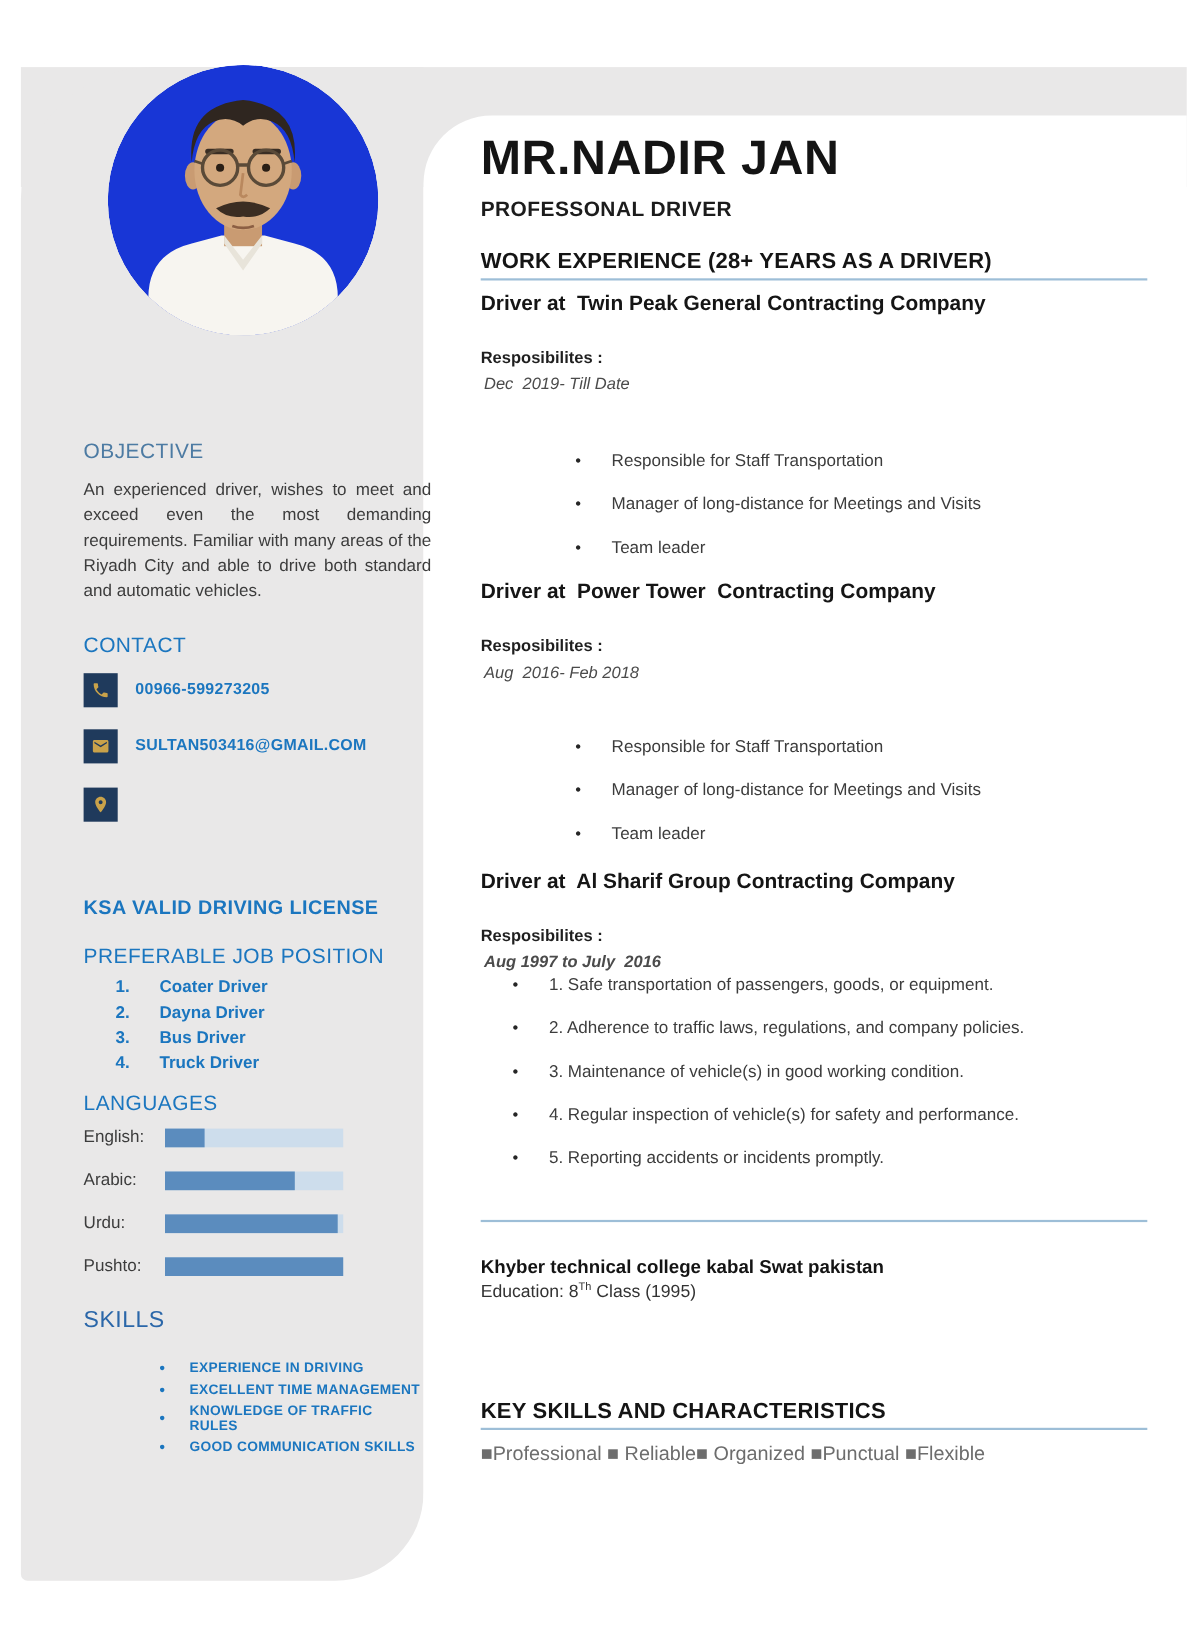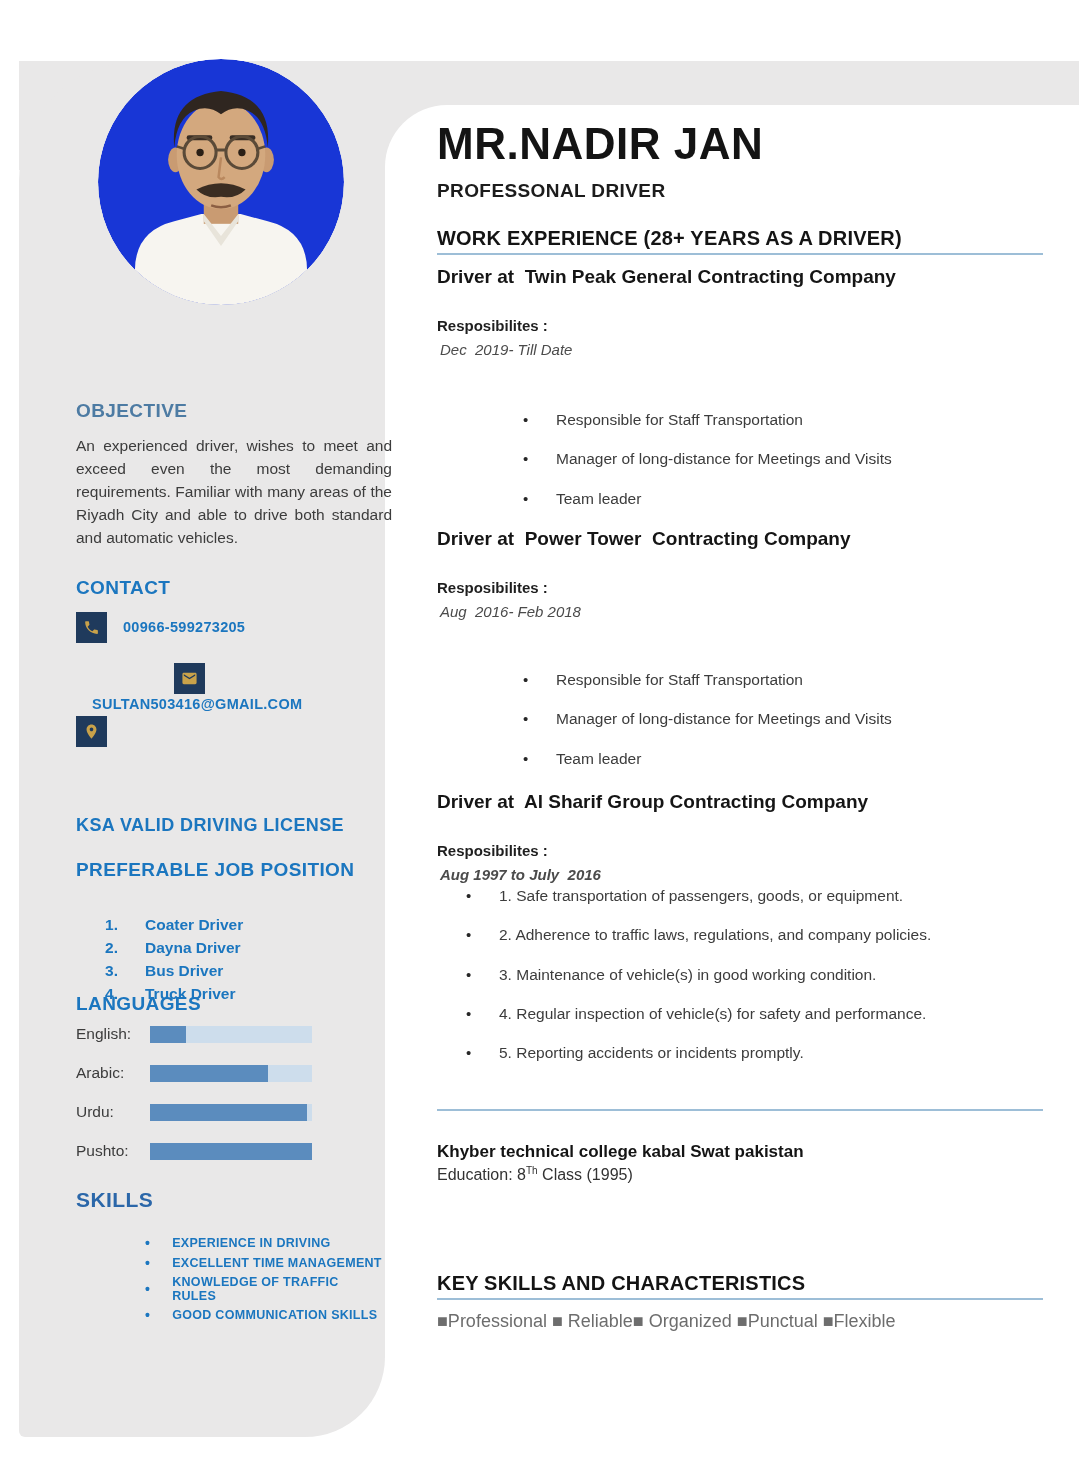--- a/index.html
+++ b/index.html
@@ -23,35 +23,35 @@
 
   
   .gray-band{position:absolute;left:19px;top:61px;width:1060px;height:109px;background:var(--panel-gray);}
   .sidebar-panel{position:absolute;left:19px;top:61px;width:366px;height:1376px;background:var(--panel-gray);
     border-radius:120px 0 80px 6px;}
   .content-panel{position:absolute;left:385px;top:105px;width:694px;height:1377px;background:#fff;
     border-top-left-radius:62px;}
 
   
   .avatar-wrap{position:absolute;left:98px;top:59px;width:246px;height:246px;border-radius:50%;overflow:hidden;}
-  .side-heading{position:absolute;left:57px;font-size:19px;font-weight:bold;color:var(--accent-blue);letter-spacing:.4px;}
+  .side-heading{position:absolute;left:57px;font-size:19px;font-weight:normal;color:var(--accent-blue);letter-spacing:.4px;}
   .objective-heading{top:339px;color:var(--objective-blue);}
   .objective-text{position:absolute;left:57px;top:374px;width:316px;font-size:15.5px;line-height:1.48;
     color:var(--body-text);text-align:justify;}
   .contact-heading{top:516px;}
   .contact-row{position:absolute;left:57px;display:flex;align-items:center;}
   .contact-row .icon-sq{width:31px;height:31px;background:var(--icon-bg);display:flex;align-items:center;justify-content:center;flex:0 0 31px;}
   .contact-row .icon-sq svg{width:17px;height:17px;fill:var(--icon-gold);}
   .contact-text{margin-left:16px;font-size:14.5px;font-weight:bold;color:var(--accent-blue);letter-spacing:.3px;line-height:1.45;}
   .row-phone{top:551px;}
-  .row-email{top:602px;flex-direction:column;}
+  .row-email{top:602px;}
   .row-address{top:655px;align-items:flex-start;}
   .ksa-heading{position:absolute;left:57px;top:754px;font-size:18px;font-weight:bold;color:var(--accent-blue);letter-spacing:.4px;}
   .pos-heading{top:798px;}
-  .pos-list{position:absolute;left:86px;top:855px;list-style:none;counter-reset:pos;}
+  .pos-list{position:absolute;left:86px;top:828px;list-style:none;counter-reset:pos;}
   .pos-list li{counter-increment:pos;font-size:15.5px;font-weight:bold;color:var(--accent-blue);margin-bottom:5px;display:flex;}
   .pos-list li::before{content:counter(pos) ".";width:40px;flex:0 0 40px;}
   .lang-heading{top:932px;}
   .lang-rows{position:absolute;left:57px;top:964px;width:260px;}
   .lang-row{display:flex;align-items:center;height:18px;margin-bottom:21px;}
   .lang-label{width:74px;flex:0 0 74px;font-size:15.5px;color:var(--body-text);}
   .lang-track{position:relative;width:162px;height:17px;background:var(--bar-track);}
   .lang-fill{position:absolute;left:0;top:0;height:100%;background:var(--bar-fill);}
   .skills-heading{top:1127px;color:var(--skills-blue);font-size:21px;}
   .skills-list{position:absolute;left:126px;top:1174px;list-style:none;}

